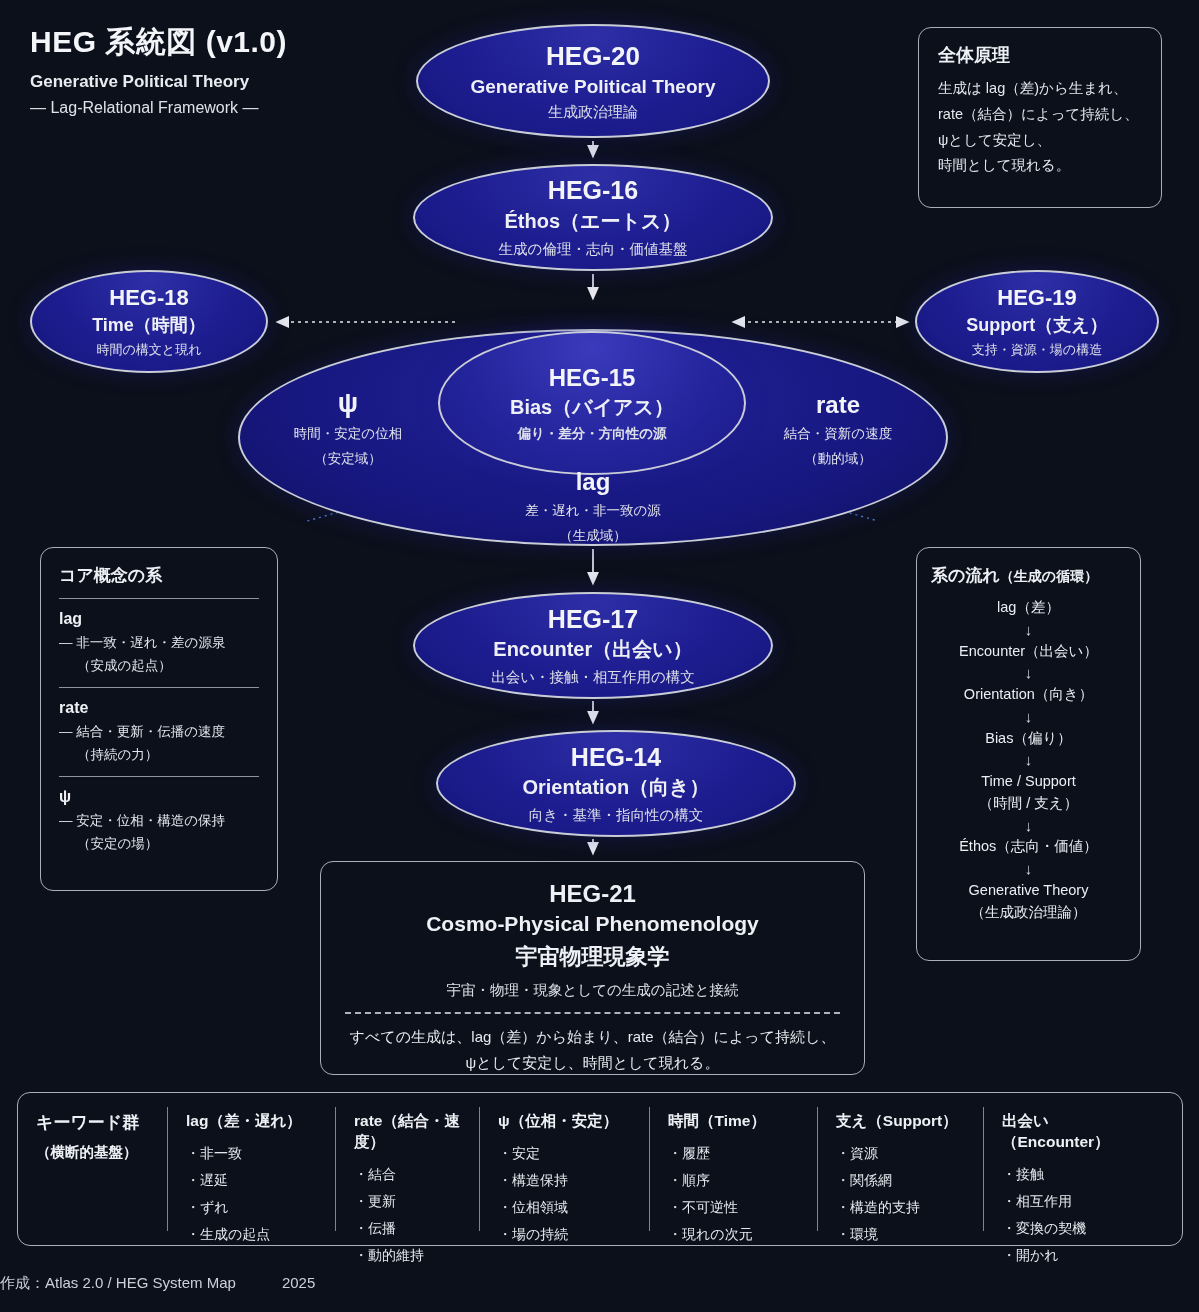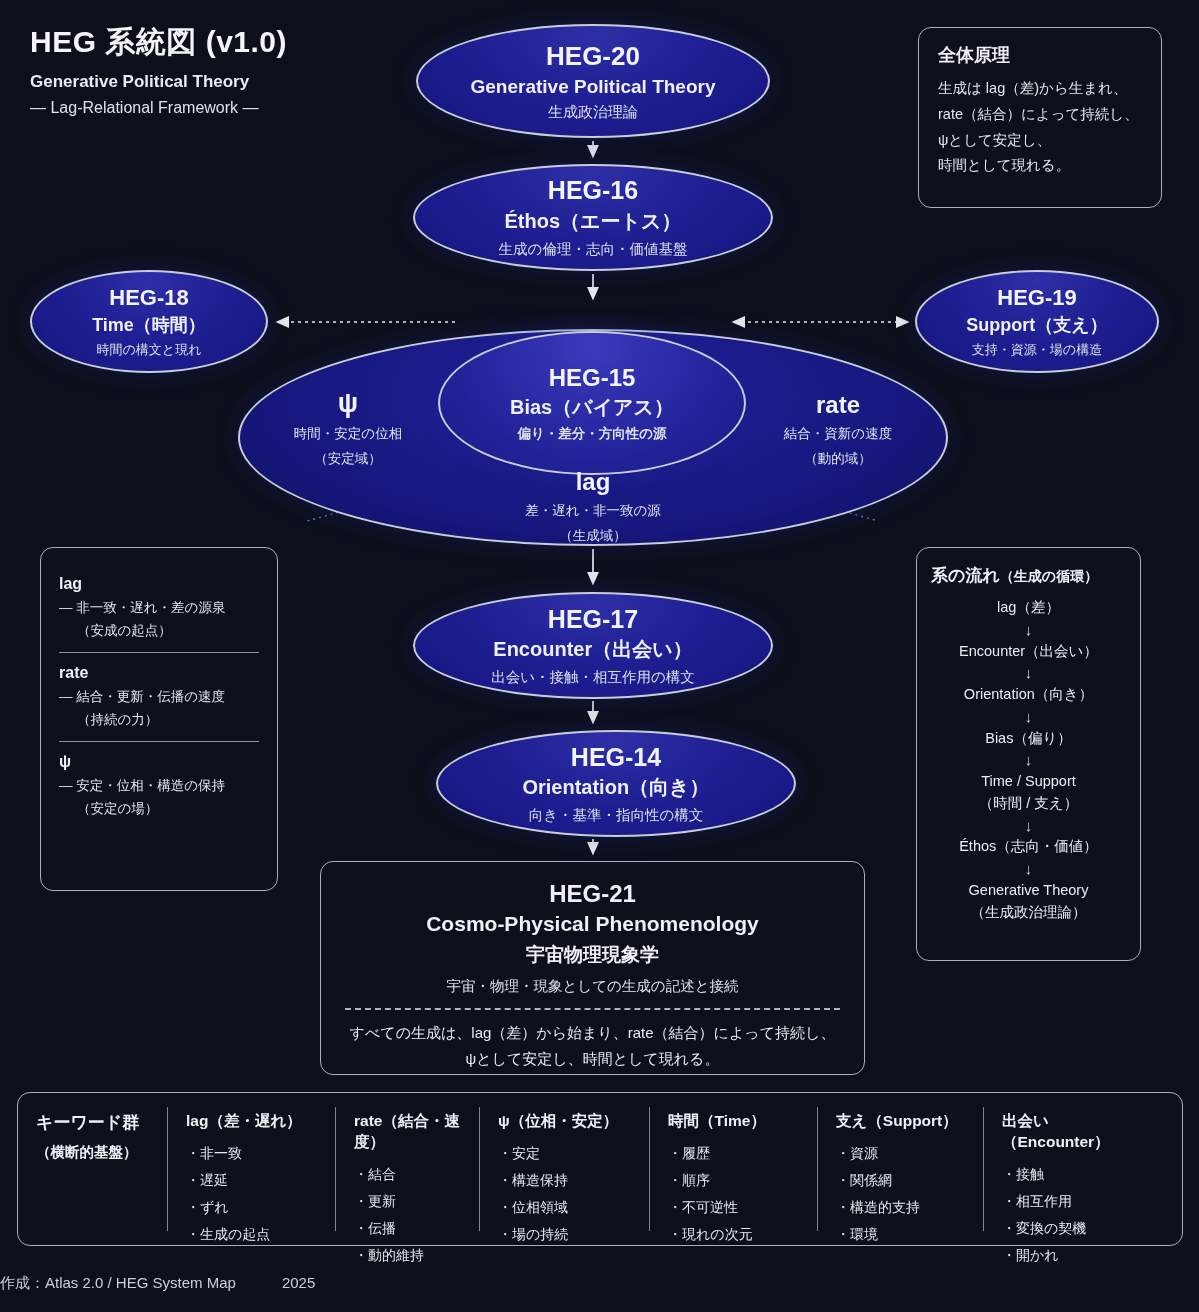--- a/index.html
+++ b/index.html
@@ -79,21 +79,21 @@
   .flow-title-main{font-weight:bold;font-size:17px;}
   .flow-title-sub{font-size:14px;font-weight:bold;}
   .flow-steps{text-align:center;}
   .flow-step{font-size:14.5px;line-height:1.5;color:#eceef4;}
   .flow-sub{display:block;font-size:14.5px;}
   .flow-arrow{font-size:15px;line-height:1.45;color:#d9dce4;}
   
   .heg21{left:320px;top:861px;width:545px;height:214px;padding:14px 24px;text-align:center;}
   .heg21-id{font-size:24px;font-weight:bold;margin-top:4px;}
   .heg21-en{font-size:21px;font-weight:bold;margin-top:4px;}
-  .heg21-jp{font-size:19px;font-weight:bold;margin-top:6px;}
+  .heg21-jp{font-size:22px;font-weight:bold;margin-top:6px;}
   .heg21-desc{font-size:14.5px;margin-top:9px;color:#dfe2e9;}
   .heg21-div{border-top:2px dashed #aeb3bf;margin:12px 0 10px 0;}
   .heg21-line{font-size:15px;line-height:1.72;color:#e8eaf0;}
   
   .kw{left:17px;top:1092px;width:1166px;height:154px;padding:14px 0;display:flex;}
   .kw-col{box-sizing:border-box;padding:4px 14px 0 18px;border-right:1px solid #7e8490;}
   .kw-col:last-child{border-right:none;}
   .kw-head{width:150px;}
   .kw-head-title{font-size:17px;font-weight:bold;}
   .kw-head-sub{font-size:14.5px;font-weight:bold;margin-top:9px;}
@@ -185,20 +185,21 @@
     <div class="region-l1">結合・資新の速度</div>
     <div class="region-l2">（動的域）</div>
   </div>
   <div class="region reg-lag">
     <div class="region-sym">lag</div>
     <div class="region-l1">差・遅れ・非一致の源</div>
     <div class="region-l2">（生成域）</div>
   </div>
 
   <div class="panel core">
+    <div class="core-title">コア概念の系</div>
     <div class="core-item">
       <div class="core-term">lag</div>
       <div class="core-desc">— 非一致・遅れ・差の源泉</div>
       <div class="core-note">（安成の起点）</div>
     </div>
     <div class="core-item">
       <div class="core-term">rate</div>
       <div class="core-desc">— 結合・更新・伝播の速度</div>
       <div class="core-note">（持続の力）</div>
     </div>

